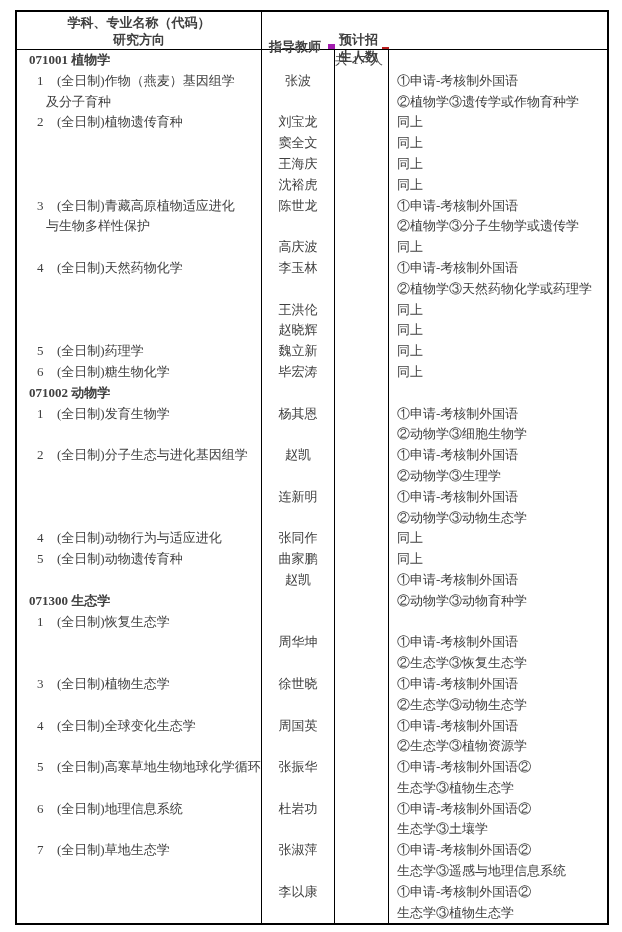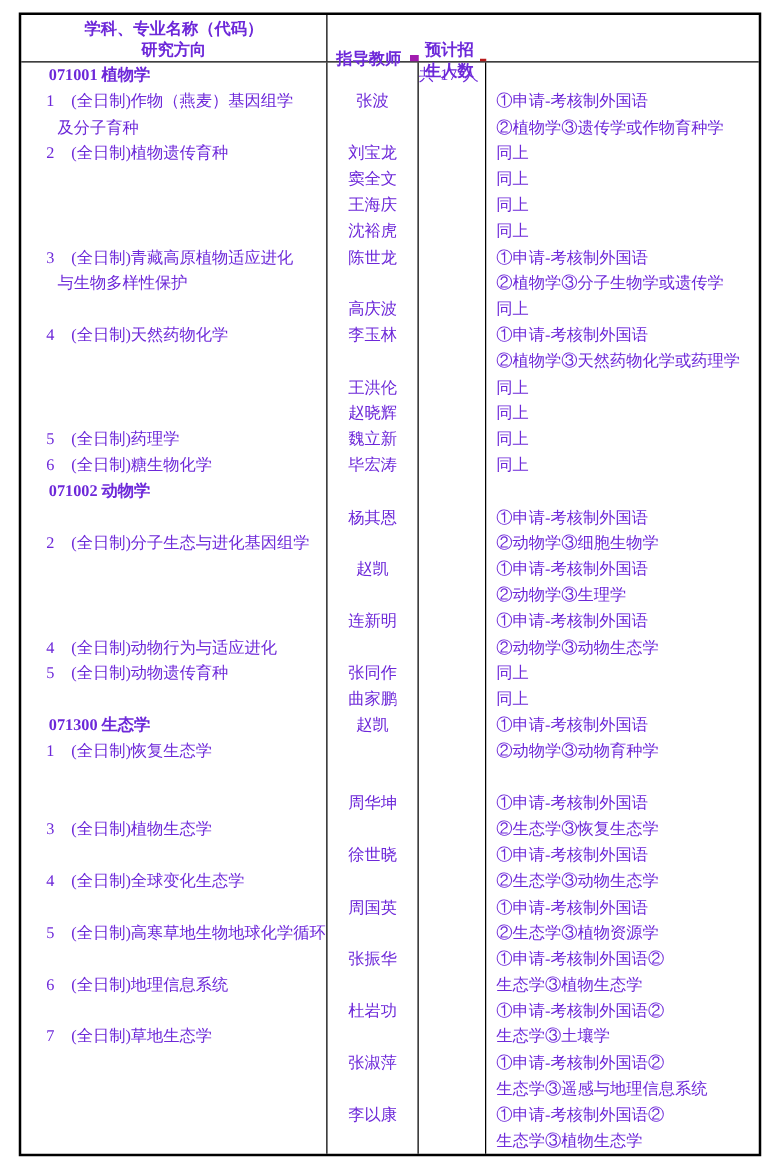--- a/index.html
+++ b/index.html
@@ -1,49 +1,49 @@
 <!DOCTYPE html>
 <html><head>
 <meta charset="utf-8">
 <style>
   * { margin:0; padding:0; box-sizing:border-box; }
   html,body { background:#fff; }
   .page {
     position:relative; width:622px; height:932px; background:#ffffff;
-    font-family:"Liberation Serif","DejaVu Serif",serif; color:#6d28d9;
+    font-family:"Liberation Serif","DejaVu Serif",serif; color:#404040;
     overflow:hidden;
   }
   .doc-table {
     position:absolute; left:15px; top:10px; width:594px;
     border:2px solid #000; background:#fff;
   }
   
   .thead { display:flex; height:38px; border-bottom:1px solid #000; }
   .th {
     display:flex; flex-direction:column; align-items:center; justify-content:center;
     font-weight:bold; font-size:13px; line-height:17px; text-align:center;
     white-space:nowrap;
   }
   .th1 { width:245px; border-right:1px solid #000; }
   .th2 { width:73px;  border-right:7px solid #a21caf;margin-top:32px; }
-  .th3 { width:54px;  border-right:5px solid #b91c1c;margin-top:35px; }
+  .th3 { width:54px;  border-right:7px solid #b91c1c;margin-top:35px; }
   .th4 { flex:1; }
   
   .tbody { display:flex; }
   .bcol { overflow:hidden; }
   .bcol1 { width:245px; border-right:1px solid #000; }
   .bcol2 { width:73px;  border-right:1px solid #000; }
   .bcol3 { width:54px;  border-right:1px solid #000; }
   .bcol4 { flex:1; }
   .ln {
     height:20.8px; line-height:20.8px; font-size:13px;
     white-space:nowrap; overflow:hidden;
   }
   .ln-c1 { padding-left:20px; }
-  .ln-c1.section { padding-left:22px; font-weight:bold; }
+  .ln-c1.section { padding-left:12px; font-weight:bold; }
   .ln-c1.cont { padding-left:29px; }
   .ln-c1 .num { display:inline-block; width:20px; }
   .ln-c2 { text-align:center; }
   .ln-c3 { text-align:left; letter-spacing:0.5px; }
   .ln-c4 { padding-left:8px; }
 </style>
 </head>
 <body>
 
 <div class="page">
@@ -75,20 +75,21 @@
           <div class="ln ln-c1 entry"><span class="num">3</span><span>(全日制)青藏高原植物适应进化</span></div>
           <div class="ln ln-c1 cont"><span>与生物多样性保护</span></div>
           <div class="ln ln-c1 cont"><span></span></div>
           <div class="ln ln-c1 entry"><span class="num">4</span><span>(全日制)天然药物化学</span></div>
           <div class="ln ln-c1 cont"><span></span></div>
           <div class="ln ln-c1 cont"><span></span></div>
           <div class="ln ln-c1 cont"><span></span></div>
           <div class="ln ln-c1 entry"><span class="num">5</span><span>(全日制)药理学</span></div>
           <div class="ln ln-c1 entry"><span class="num">6</span><span>(全日制)糖生物化学</span></div>
           <div class="ln ln-c1 section"><span>071002 动物学</span></div>
+          <div class="ln ln-c1 entry"><span class="num">1</span><span>(全日制)发育生物学</span></div>
           <div class="ln ln-c1 cont"><span></span></div>
           <div class="ln ln-c1 entry"><span class="num">2</span><span>(全日制)分子生态与进化基因组学</span></div>
           <div class="ln ln-c1 cont"><span></span></div>
           <div class="ln ln-c1 cont"><span></span></div>
           <div class="ln ln-c1 cont"><span></span></div>
           <div class="ln ln-c1 entry"><span class="num">4</span><span>(全日制)动物行为与适应进化</span></div>
           <div class="ln ln-c1 entry"><span class="num">5</span><span>(全日制)动物遗传育种</span></div>
           <div class="ln ln-c1 cont"><span></span></div>
           <div class="ln ln-c1 section"><span>071300 生态学</span></div>
           <div class="ln ln-c1 entry"><span class="num">1</span><span>(全日制)恢复生态学</span></div>

